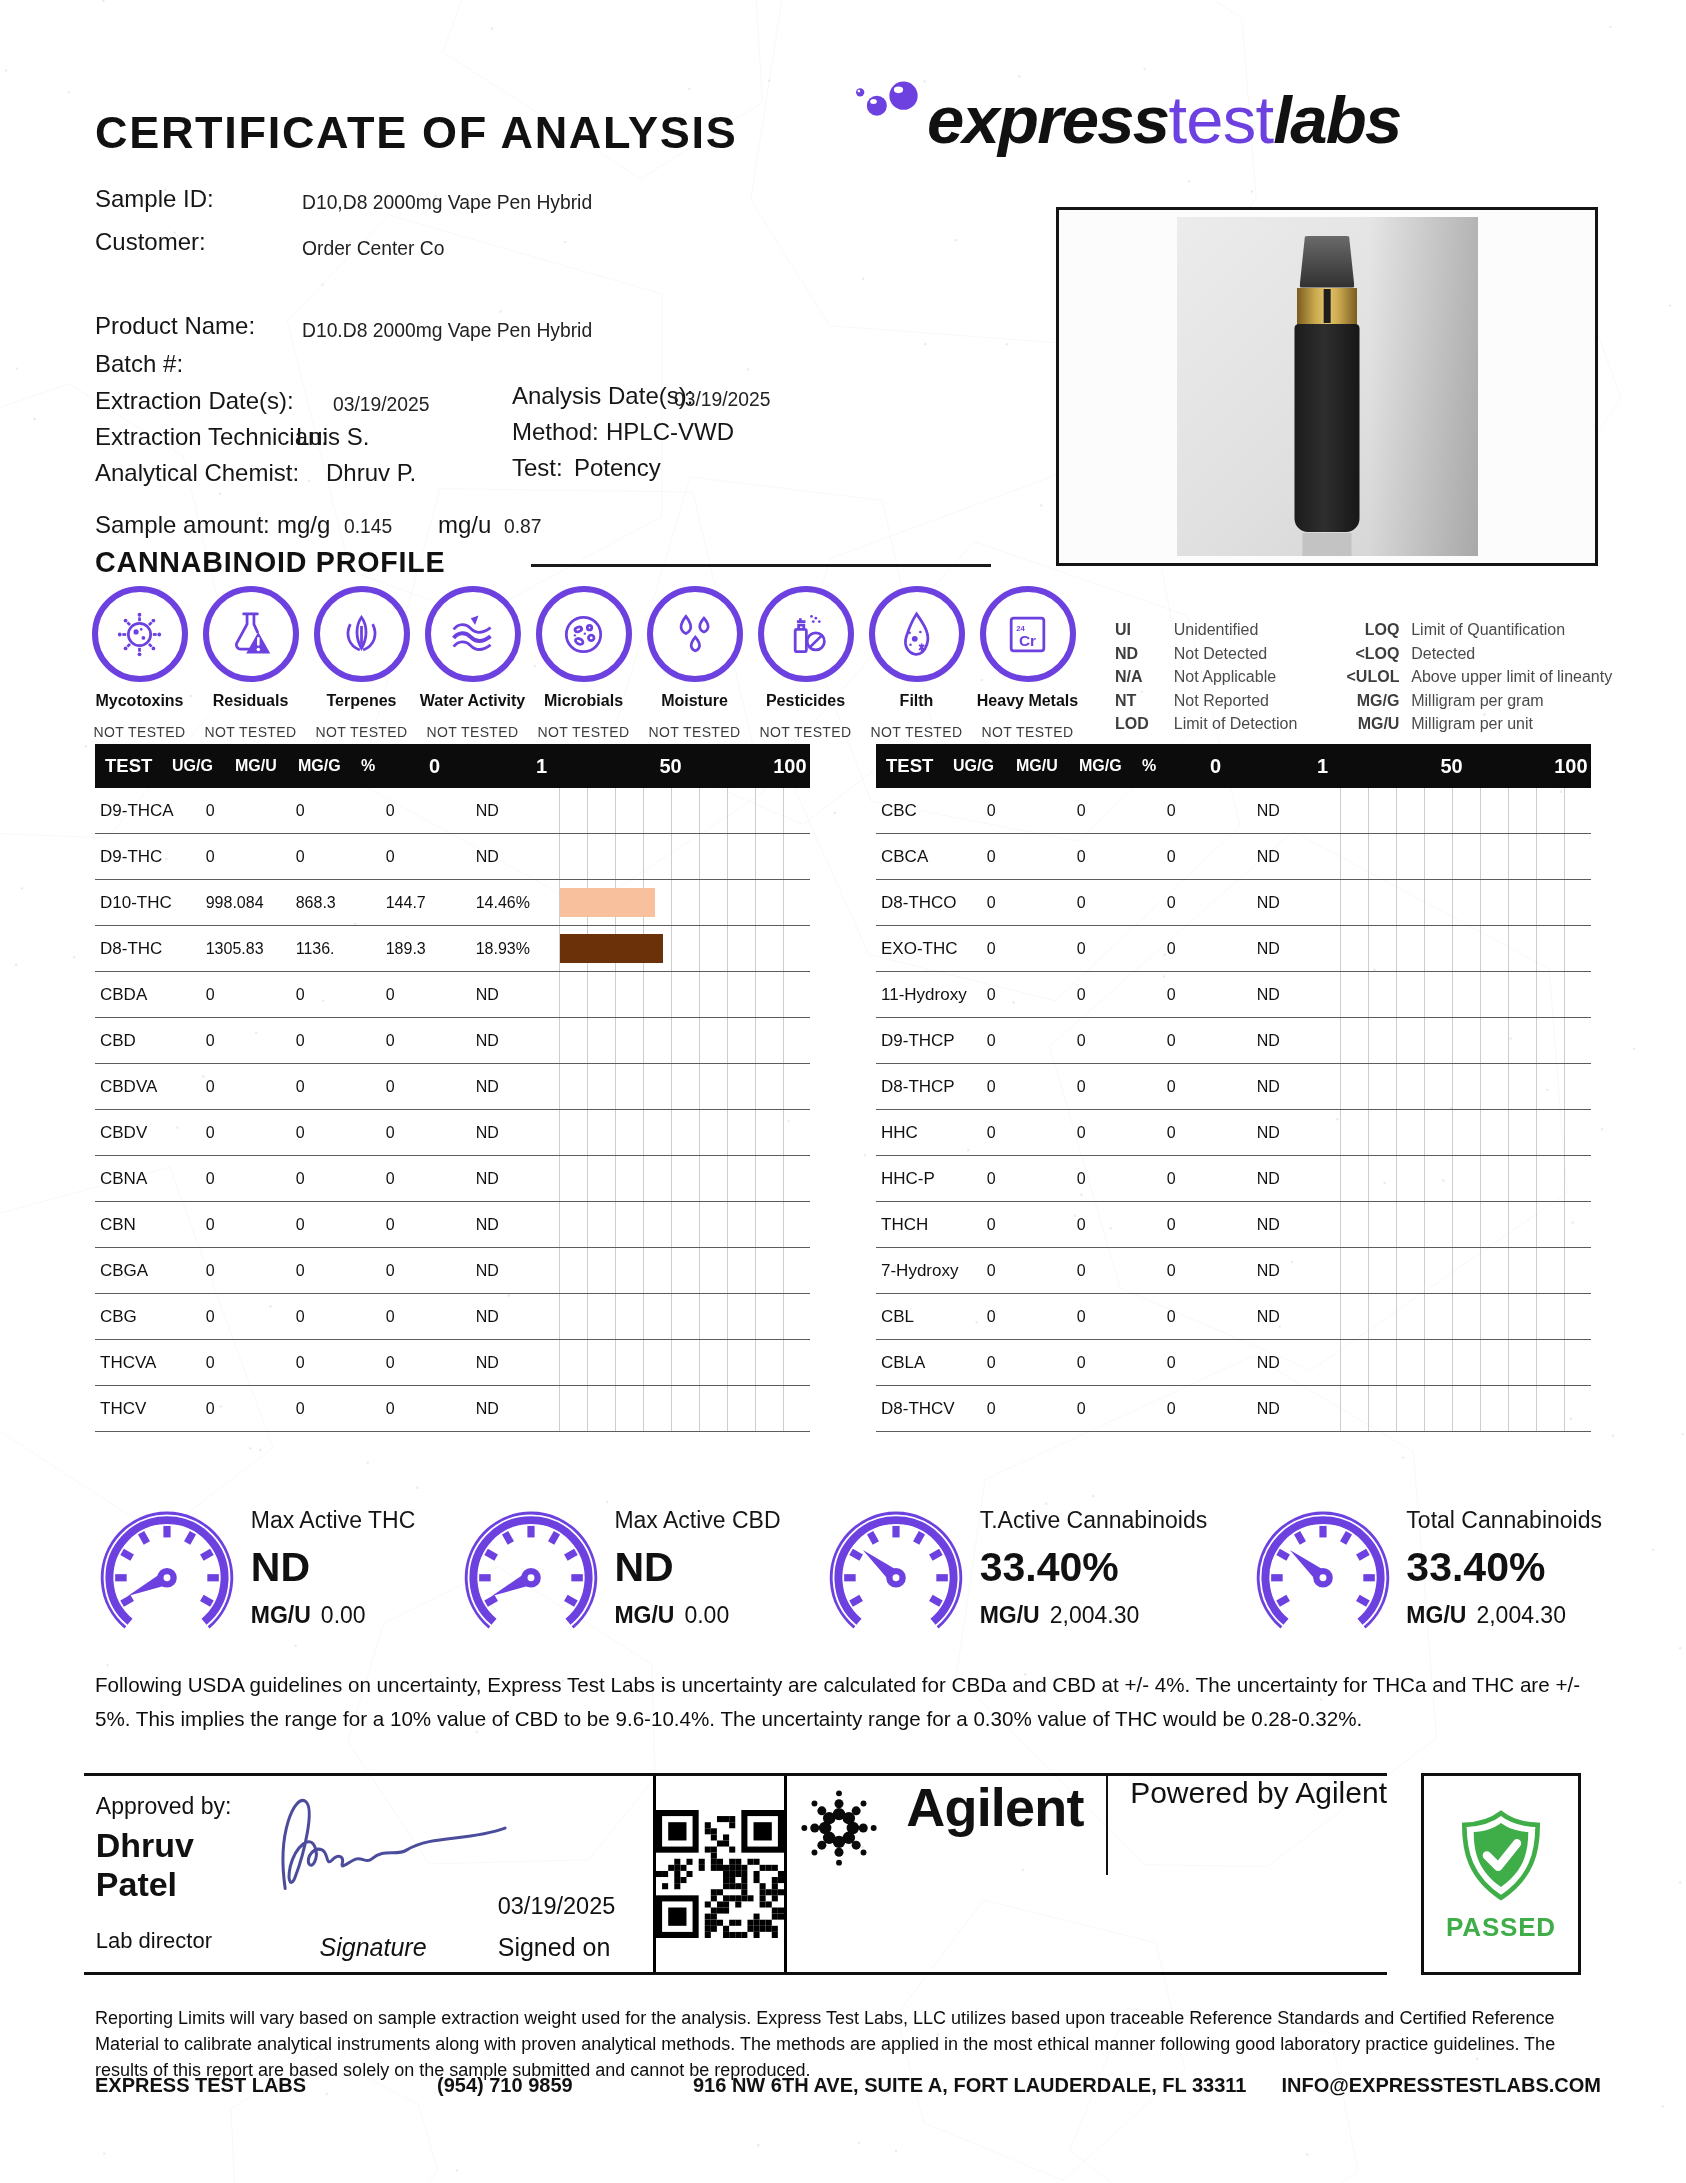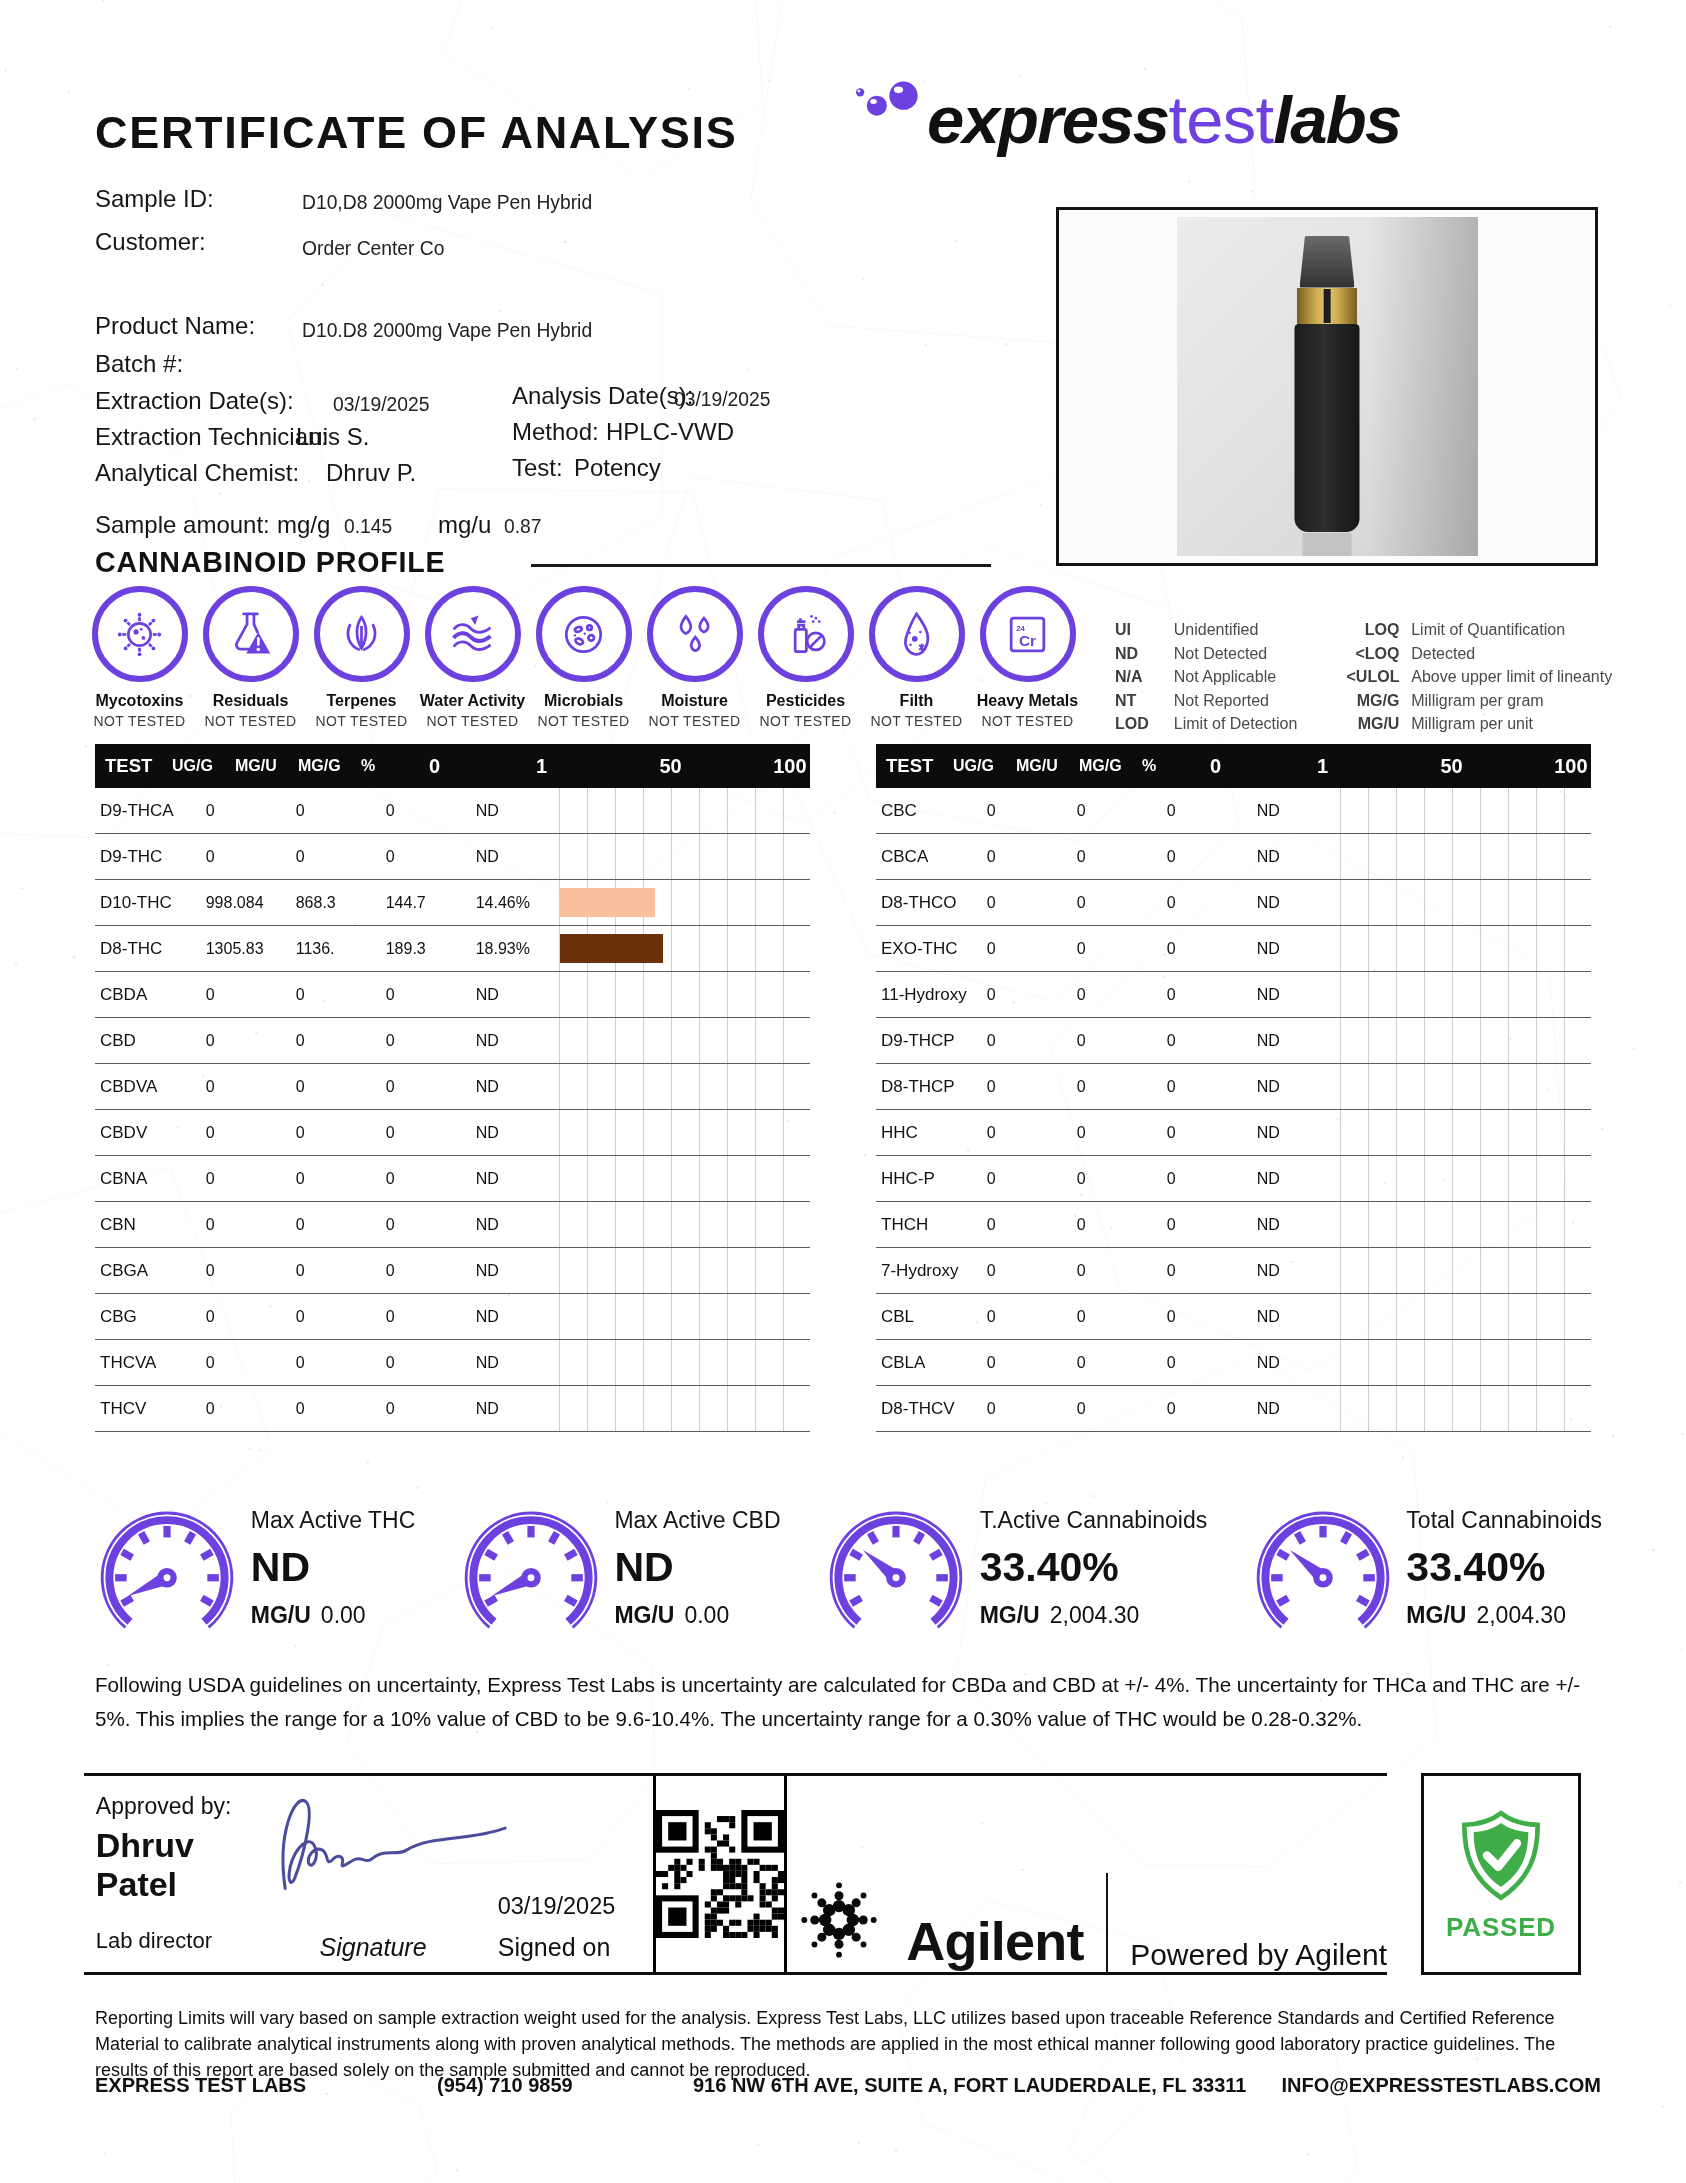--- a/index.html
+++ b/index.html
@@ -39,21 +39,21 @@
   .secheading{left:95px;top:546px;font-size:28.6px;font-weight:800;letter-spacing:0.8px;}
   .secline{left:531px;top:564px;width:460px;height:2.5px;background:#1a1a1a;}
 
   
   .screening{left:84px;top:586px;width:1003px;display:flex;}
   .screen-item{width:111px;display:flex;flex-direction:column;align-items:center;}
   .circle{width:84px;height:84px;border:6.7px solid #6d41e0;border-radius:50%;background:#fff;
           display:flex;align-items:center;justify-content:center;box-sizing:content-box;}
   .circle svg{width:55px;height:55px;}
   .sname{margin-top:10px;font-size:16px;font-weight:bold;color:#101010;white-space:nowrap;}
-  .sstatus{margin-top:3px;font-size:14px;color:#3c3c3c;letter-spacing:0.4px;white-space:nowrap;}
+  .sstatus{margin-top:14px;font-size:14px;color:#3c3c3c;letter-spacing:0.4px;white-space:nowrap;}
 
   
   .legend{left:1115px;top:618px;display:flex;color:#4a4a4a;}
   .lcol{display:flex;flex-direction:column;}
   .lcol2{margin-left:30px;}
   .lrow{display:flex;line-height:23.5px;font-size:16px;}
   .labbr{font-weight:bold;color:#3e3e3e;}
   .lcol1 .labbr{width:47px;}
   .lcol2 .labbr{width:72px;text-align:right;}
   .ldef{margin-left:11.8px;white-space:nowrap;}
@@ -97,21 +97,21 @@
   .ap-name{font-size:34px;font-weight:800;margin-top:6px;}
   .ap-role{font-size:22px;margin-top:23.5px;}
   .ap-sig{width:286px;position:relative;font-style:italic;}
   .ap-sig svg{position:absolute;left:0;top:5px;}
   .ap-sig-label{position:absolute;bottom:10px;left:50%;transform:translateX(-50%);font-size:25px;}
   .ap-signed{width:193px;position:relative;}
   .ap-date{position:absolute;bottom:52px;left:11.8px;font-size:23.5px;}
   .ap-signed-label{position:absolute;bottom:10px;left:11.8px;font-size:25px;}
   .ap-qr{width:151px;height:100%;border-left:3.4px solid #000;border-right:3.4px solid #000;box-sizing:border-box;
          display:flex;align-items:center;justify-content:center;margin-left:15px;background:#fff;}
-  .ap-agilent{flex:1;display:flex;align-items:flex-end;justify-content:center;}
+  .ap-agilent{flex:1;display:flex;align-items:flex-start;justify-content:center;}
   .agilent-star{width:104px;height:104px;margin-right:15px;flex:none;}
   .agilent-name{font-size:54px;font-weight:800;letter-spacing:-0.8px;font-family:"Liberation Serif",serif;font-family:"Liberation Sans",sans-serif;}
   .agilent-divider{width:2.5px;height:99px;background:#111;margin:0 22px;}
   .agilent-tag{font-size:30px;white-space:nowrap;}
 
   .passedbox{left:1421px;top:1773px;width:160px;height:202px;border:3.4px solid #0f0f0f;box-sizing:border-box;
              display:flex;flex-direction:column;align-items:center;justify-content:center;background:#fff;}
   .passed-label{color:#3fae49;font-weight:800;font-size:26px;letter-spacing:0.8px;margin-top:6.7px;}
 
   

